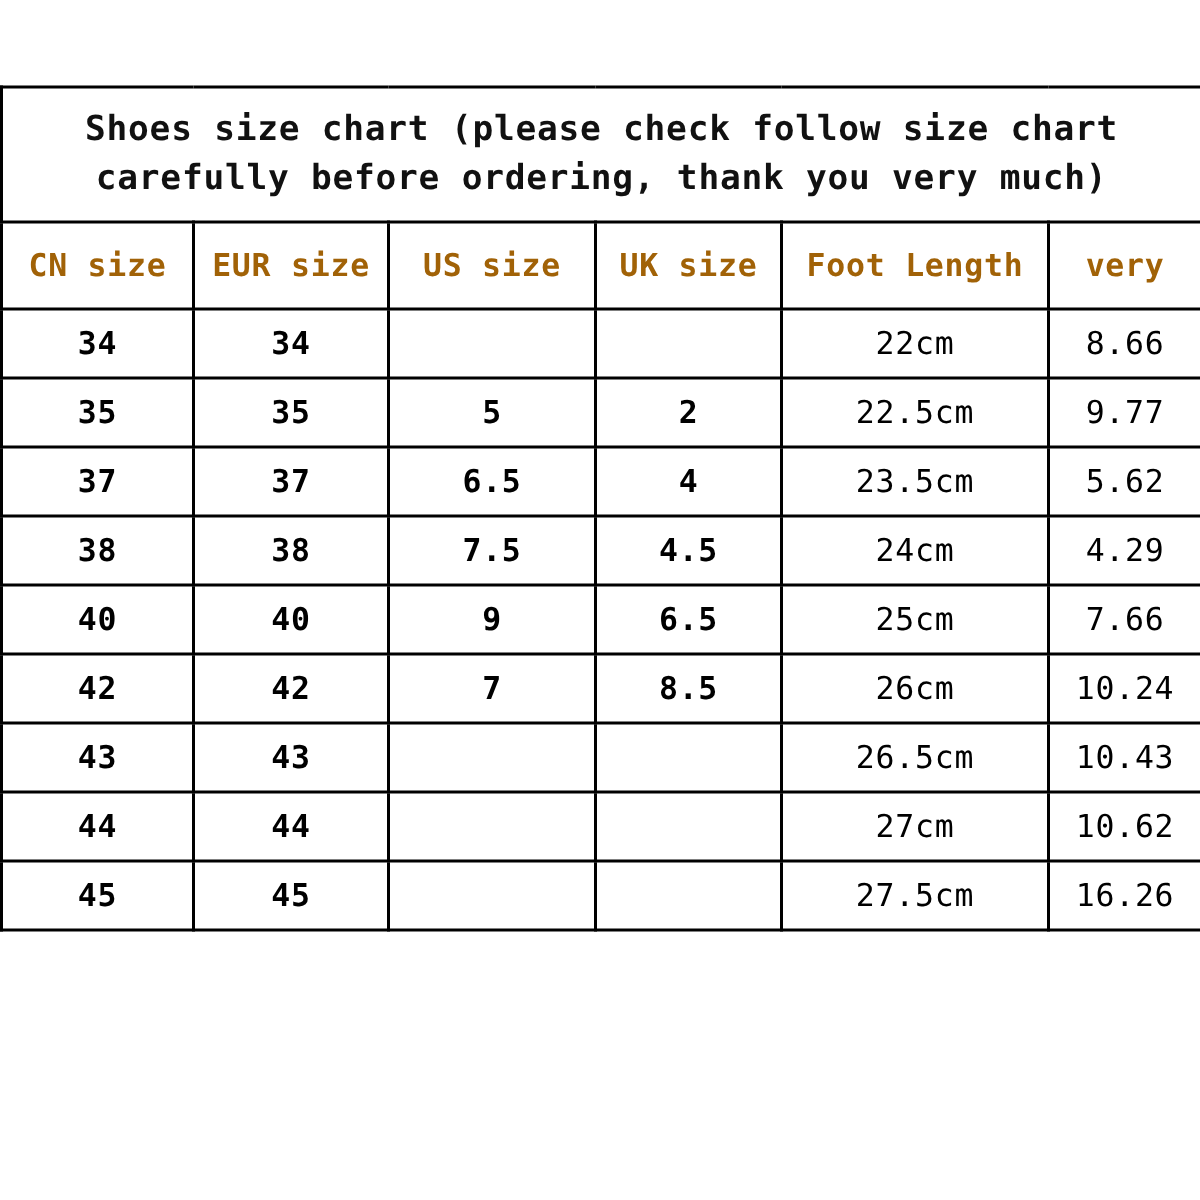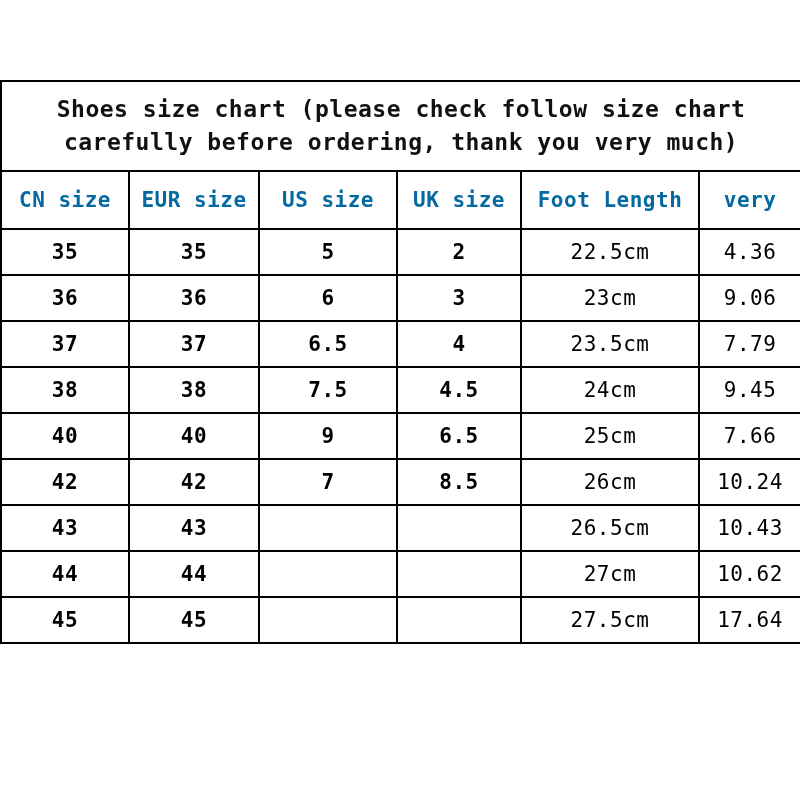--- a/index.html
+++ b/index.html
@@ -7,21 +7,21 @@
     padding: 0;
     width: 800px;
     height: 800px;
     background: #ffffff;
     font-family: "DejaVu Sans Mono", monospace;
   }
 
   #chart-wrap {
     position: absolute;
     left: 0;
-    top: 80px;
+    top: 57px;
     width: 800px;
   }
 
   table.size-chart {
     border-collapse: collapse;
     width: 800px;
     table-layout: fixed;
   }
 
   table.size-chart td,
@@ -42,21 +42,21 @@
     font-size: 23px;
     font-weight: 700;
     color: #111111;
     line-height: 1.45;
     letter-spacing: 0.5px;
     padding: 4px 22px;
   }
 
   .head-cell {
     height: 56px;
-    color: #0369a1;
+    color: #a16207;
     font-weight: 700;
     font-size: 21px;
     letter-spacing: 0.5px;
   }
 
   .body-cell {
     height: 44px;
     font-size: 21px;
     font-weight: 700;
     color: #000000;
@@ -95,51 +95,51 @@
         <td class="title-cell" colspan="6">Shoes size chart (please check follow size chart carefully before ordering, thank you very much)</td>
       </tr>
       <tr id="header-row">
           <td class="head-cell">CN size</td>
           <td class="head-cell">EUR size</td>
           <td class="head-cell">US size</td>
           <td class="head-cell">UK size</td>
           <td class="head-cell">Foot Length</td>
           <td class="head-cell">very</td>
         </tr>
+    <tr>
+          <td class="body-cell">34</td>
+          <td class="body-cell">34</td>
+          <td class="body-cell"></td>
+          <td class="body-cell"></td>
+          <td class="body-cell soft">22cm</td>
+          <td class="body-cell soft">8.66</td>
+        </tr>
         <tr>
           <td class="body-cell">35</td>
           <td class="body-cell">35</td>
           <td class="body-cell">5</td>
           <td class="body-cell">2</td>
           <td class="body-cell soft">22.5cm</td>
-          <td class="body-cell soft">4.36</td>
-        </tr>
-        <tr>
-          <td class="body-cell">36</td>
-          <td class="body-cell">36</td>
-          <td class="body-cell">6</td>
-          <td class="body-cell">3</td>
-          <td class="body-cell soft">23cm</td>
-          <td class="body-cell soft">9.06</td>
+          <td class="body-cell soft">9.77</td>
         </tr>
         <tr>
           <td class="body-cell">37</td>
           <td class="body-cell">37</td>
           <td class="body-cell">6.5</td>
           <td class="body-cell">4</td>
           <td class="body-cell soft">23.5cm</td>
-          <td class="body-cell soft">7.79</td>
+          <td class="body-cell soft">5.62</td>
         </tr>
         <tr>
           <td class="body-cell">38</td>
           <td class="body-cell">38</td>
           <td class="body-cell">7.5</td>
           <td class="body-cell">4.5</td>
           <td class="body-cell soft">24cm</td>
-          <td class="body-cell soft">9.45</td>
+          <td class="body-cell soft">4.29</td>
         </tr>
         <tr>
           <td class="body-cell">40</td>
           <td class="body-cell">40</td>
           <td class="body-cell">9</td>
           <td class="body-cell">6.5</td>
           <td class="body-cell soft">25cm</td>
           <td class="body-cell soft">7.66</td>
         </tr>
         <tr>
@@ -165,17 +165,17 @@
           <td class="body-cell"></td>
           <td class="body-cell soft">27cm</td>
           <td class="body-cell soft">10.62</td>
         </tr>
         <tr>
           <td class="body-cell">45</td>
           <td class="body-cell">45</td>
           <td class="body-cell"></td>
           <td class="body-cell"></td>
           <td class="body-cell soft">27.5cm</td>
-          <td class="body-cell soft">17.64</td>
+          <td class="body-cell soft">16.26</td>
         </tr>
       </tbody>
   </table>
 </div>
 
 </body></html>

